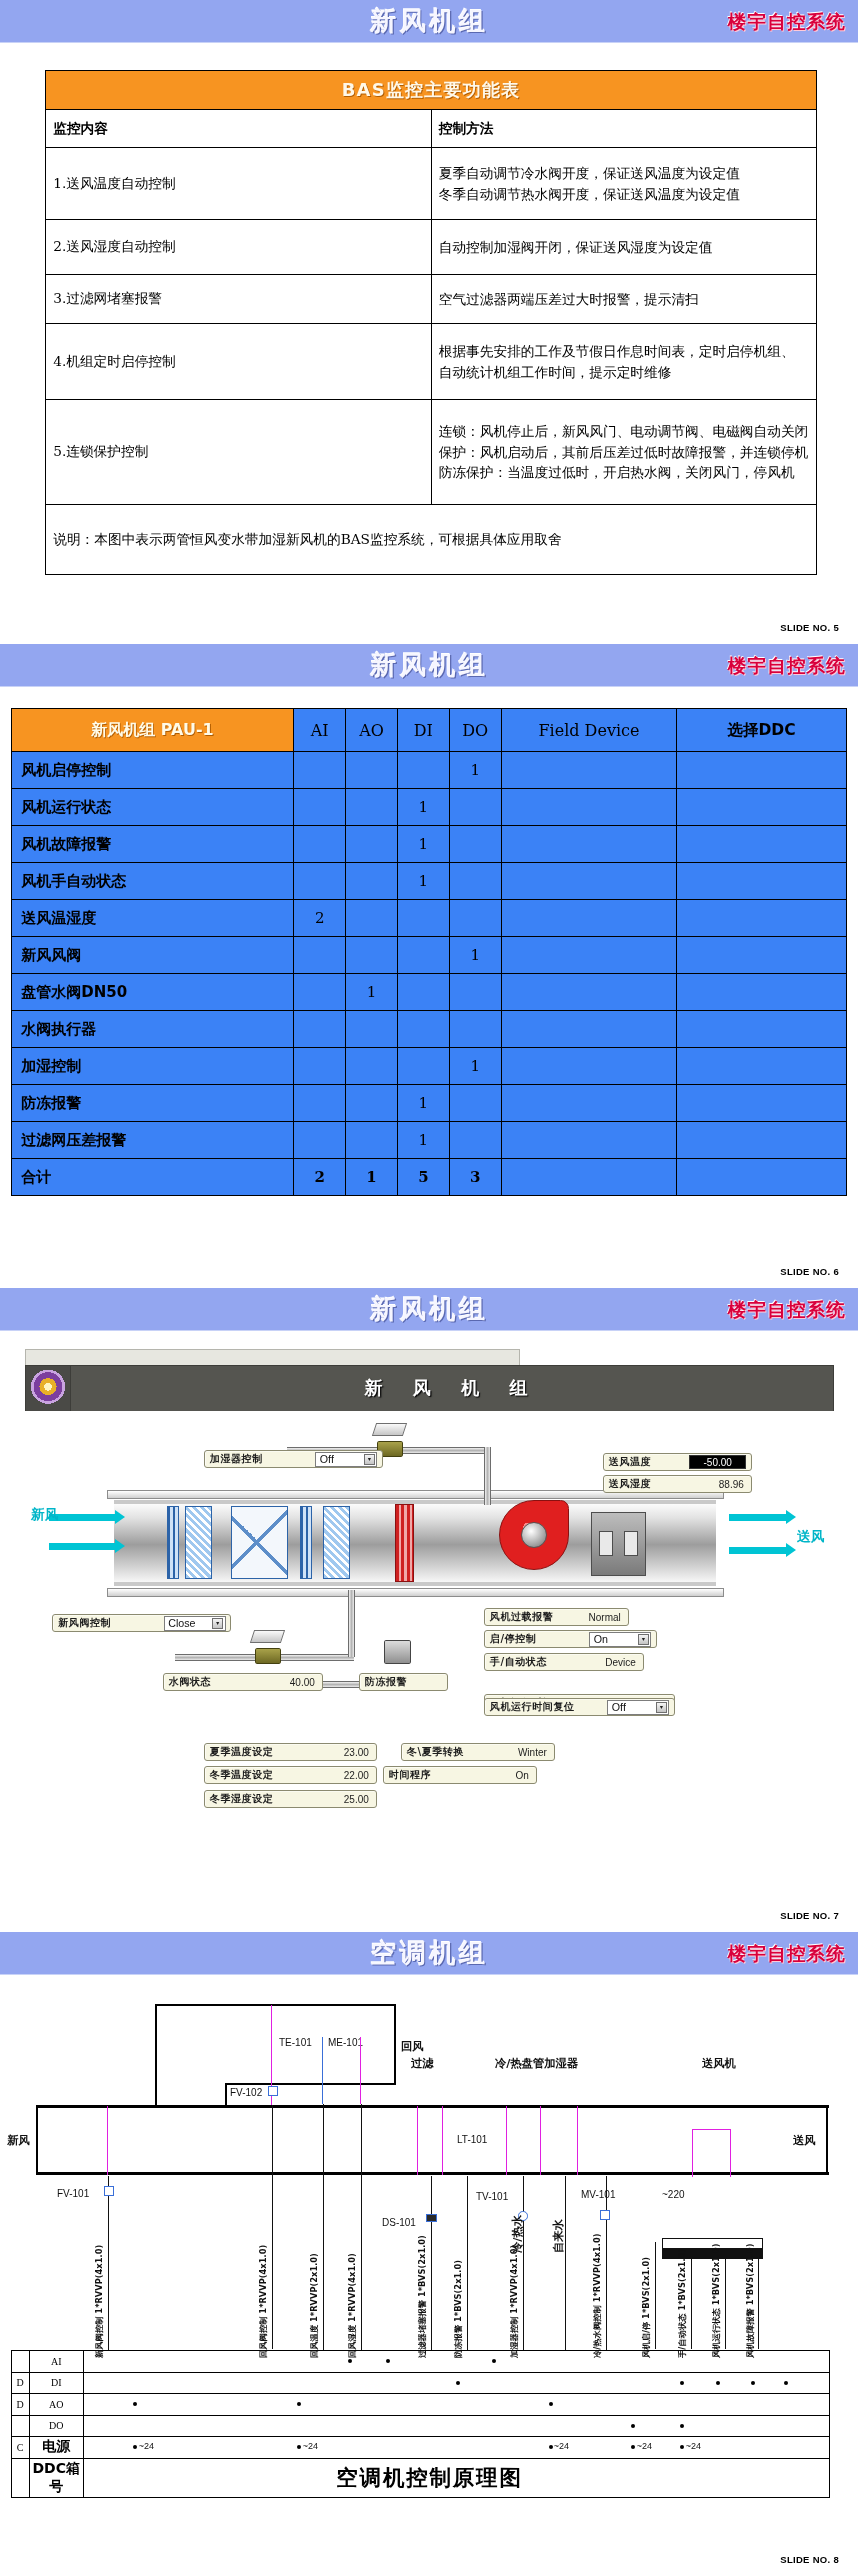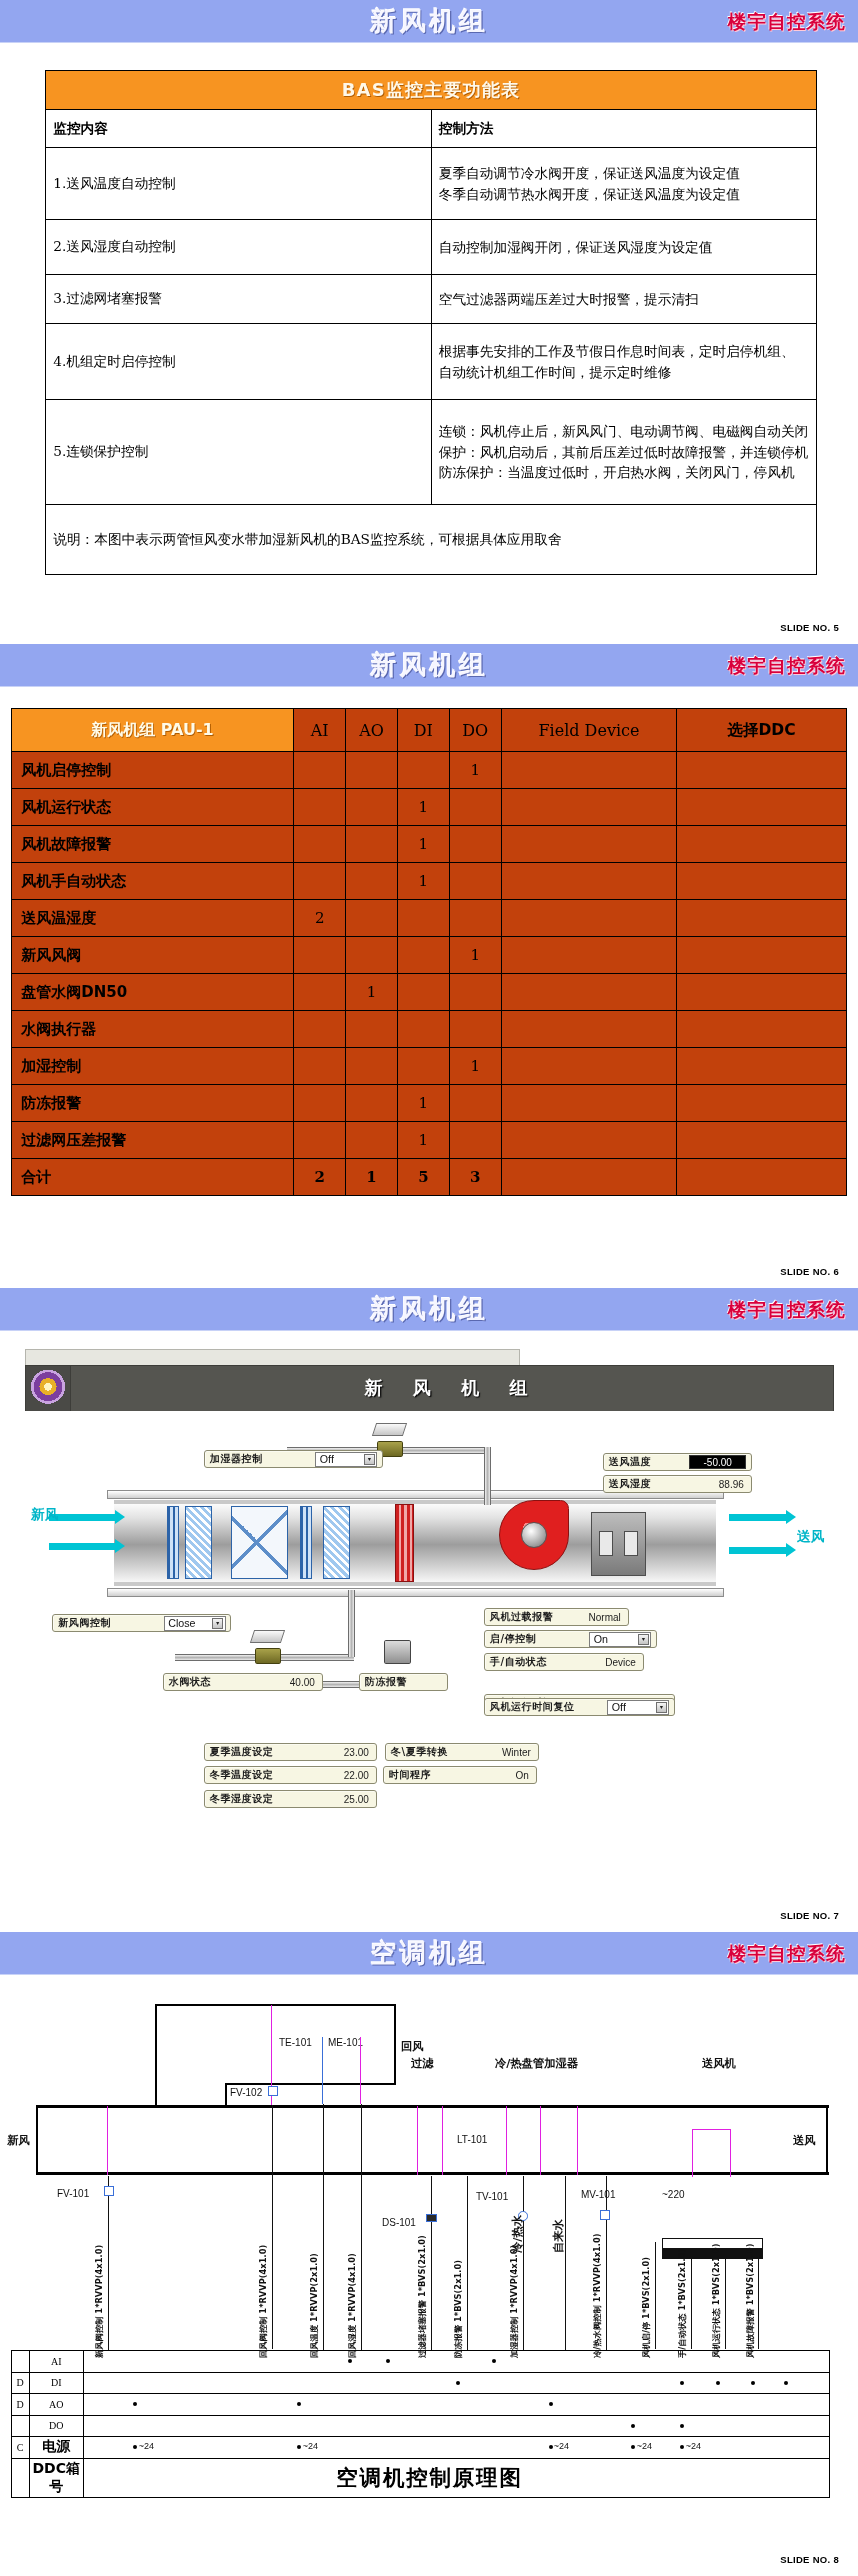--- a/index.html
+++ b/index.html
@@ -93,21 +93,21 @@
   .r-h5 { height: 105px; }
 
   
   .pau-table {
     position: absolute;
     left: 10.7px; top: 64px;
     width: 836px;
     border-collapse: collapse;
     border: 1.8px solid #000;
     table-layout: fixed;
-    background: #c2410c;
+    background: #3b82f6;
   }
   .pau-table td, .pau-table th { border: 1.2px solid #000; }
   .pau-table th { height: 43px; }
   .pau-name-head {
     background: #f79421;
     color: #fffbe8;
     font-size: 16px;
     font-weight: bold;
     text-shadow: 0.9px 0.9px 0 #b05c00;
     text-align: center;
@@ -712,21 +712,21 @@
         <span class="val">23.00</span>
       </div>
       <div class="fp" style="left:179px; top:355px; width:173px">
         <span class="lbl">冬季温度设定</span>
         <span class="val">22.00</span>
       </div>
       <div class="fp" style="left:179px; top:379px; width:173px">
         <span class="lbl">冬季湿度设定</span>
         <span class="val">25.00</span>
       </div>
-      <div class="fp" style="left:360px; top:332px; width:154px">
+      <div class="fp" style="left:376px; top:332px; width:154px">
         <span class="lbl">冬\夏季转换</span>
         <span class="val">Winter</span>
       </div>
       <div class="fp" style="left:358px; top:355px; width:154px">
         <span class="lbl">时间程序</span>
         <span class="val">On</span>
       </div>
     </div>
   </div>
 

